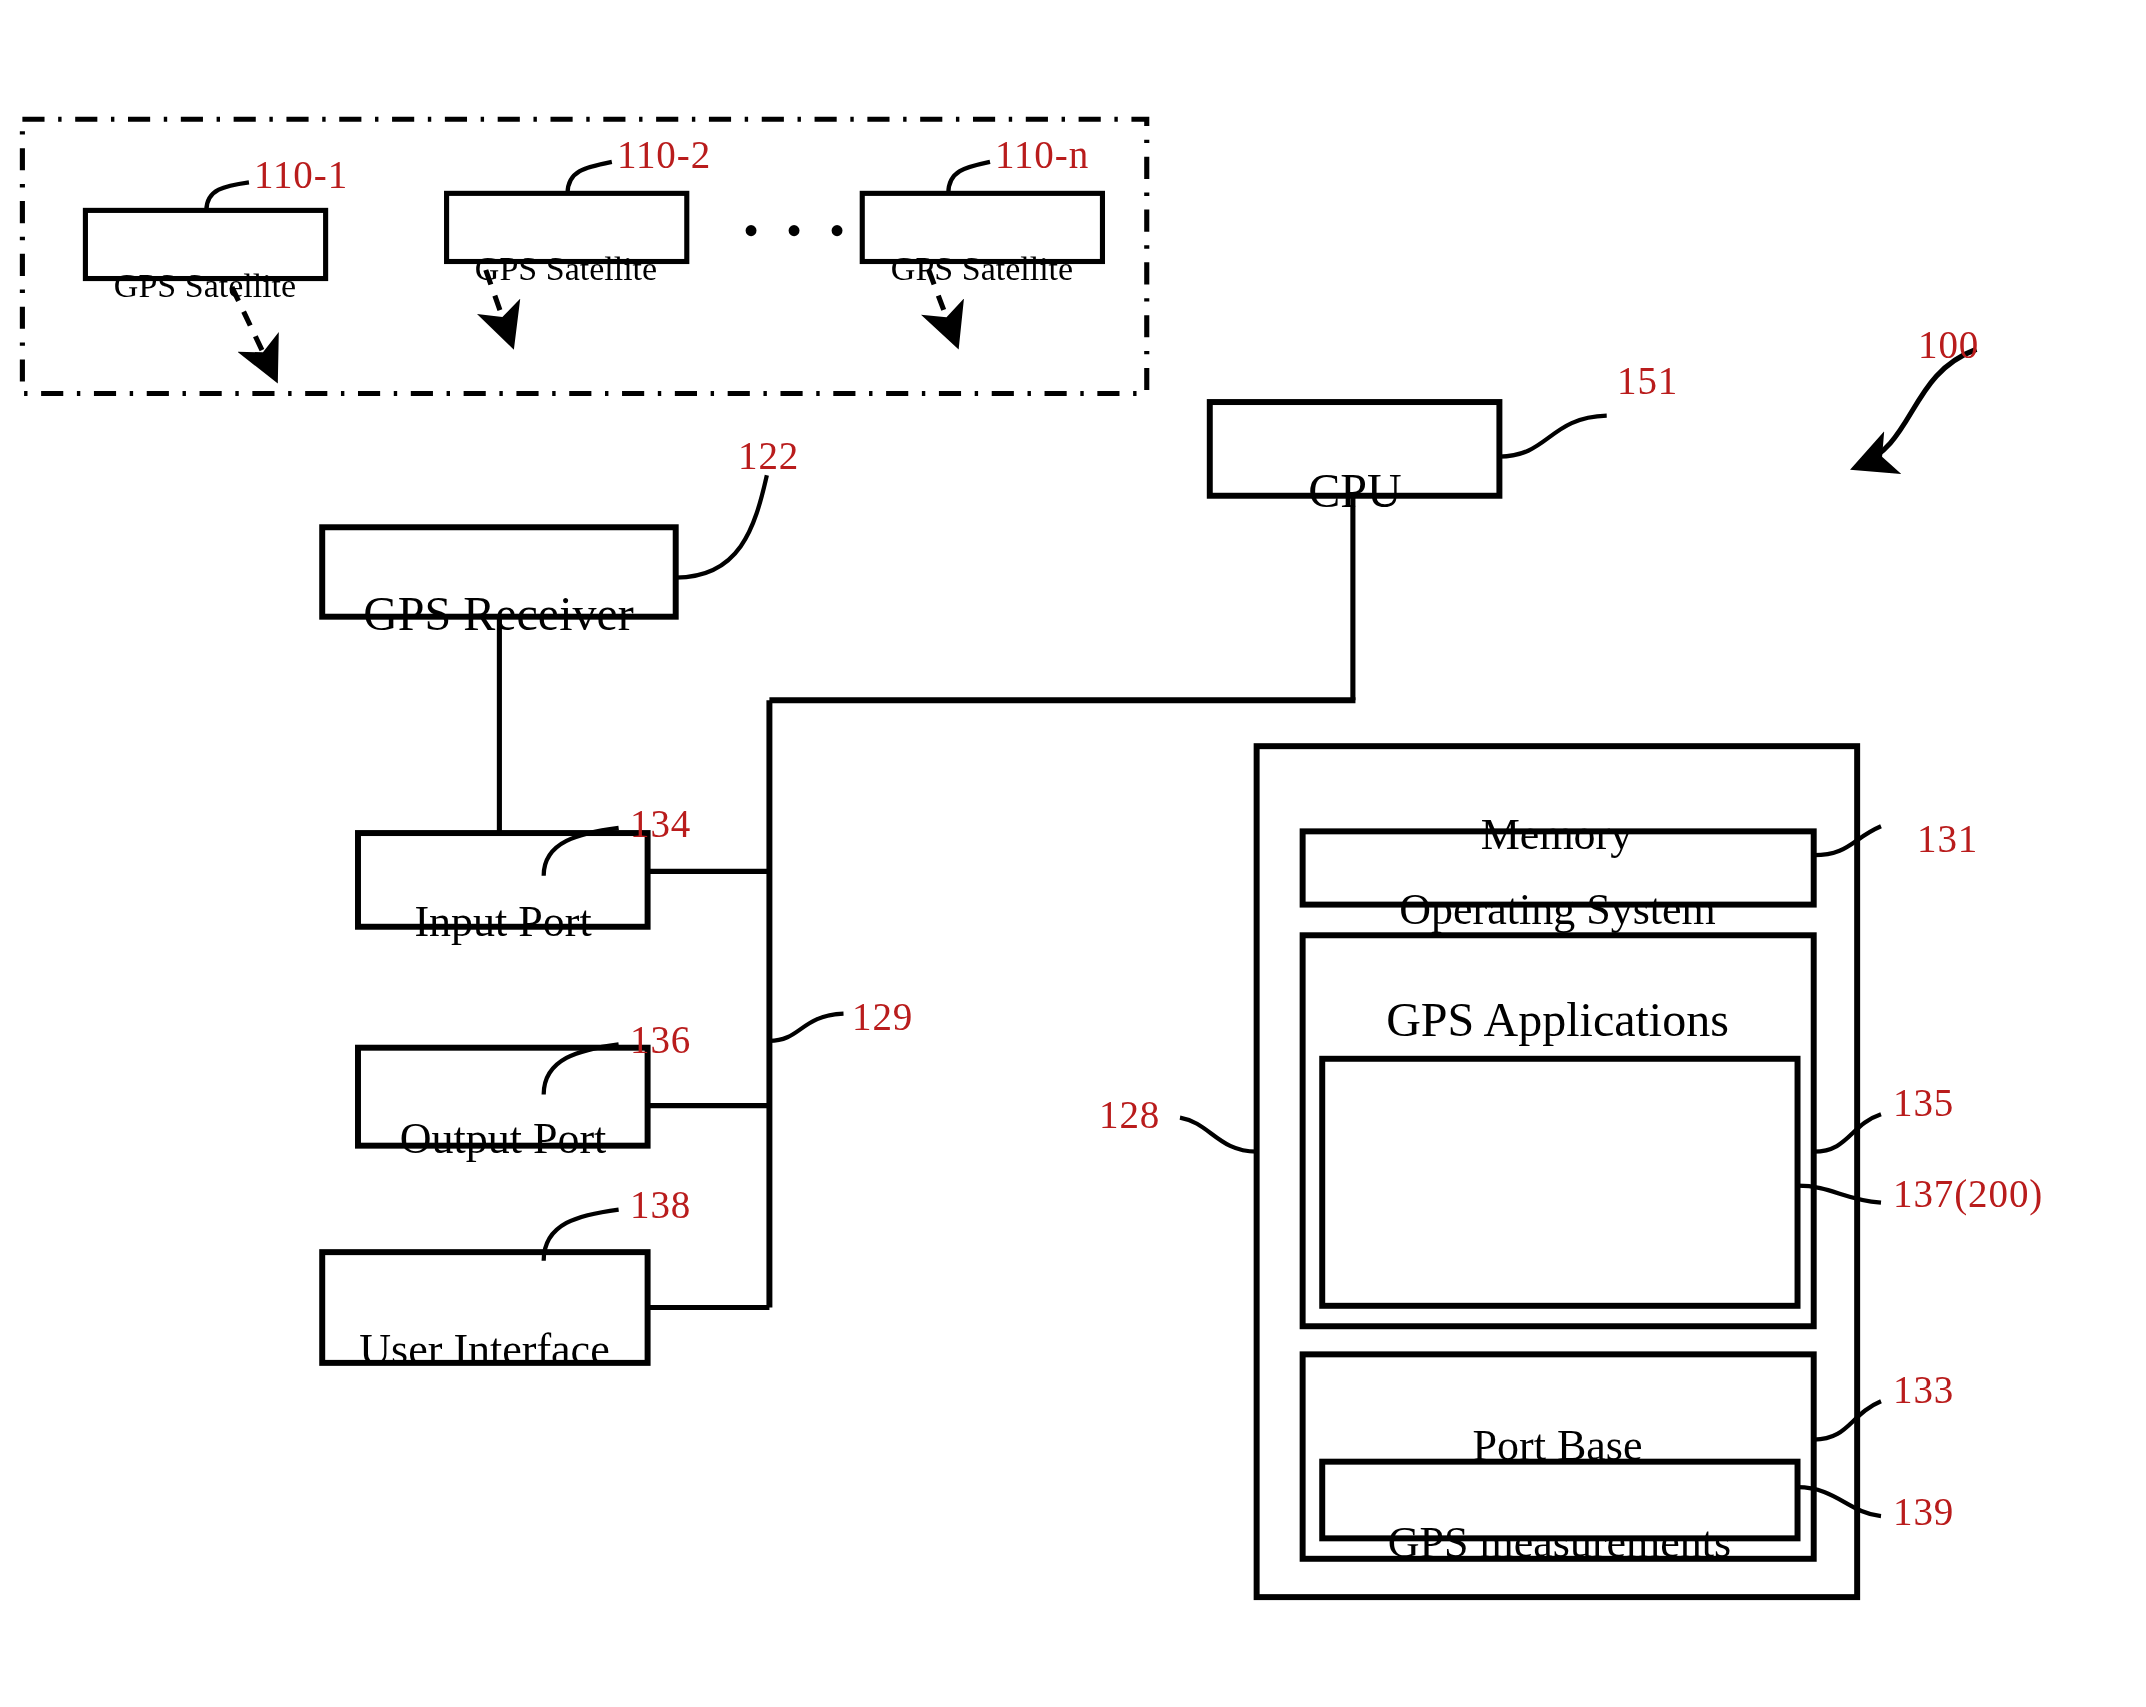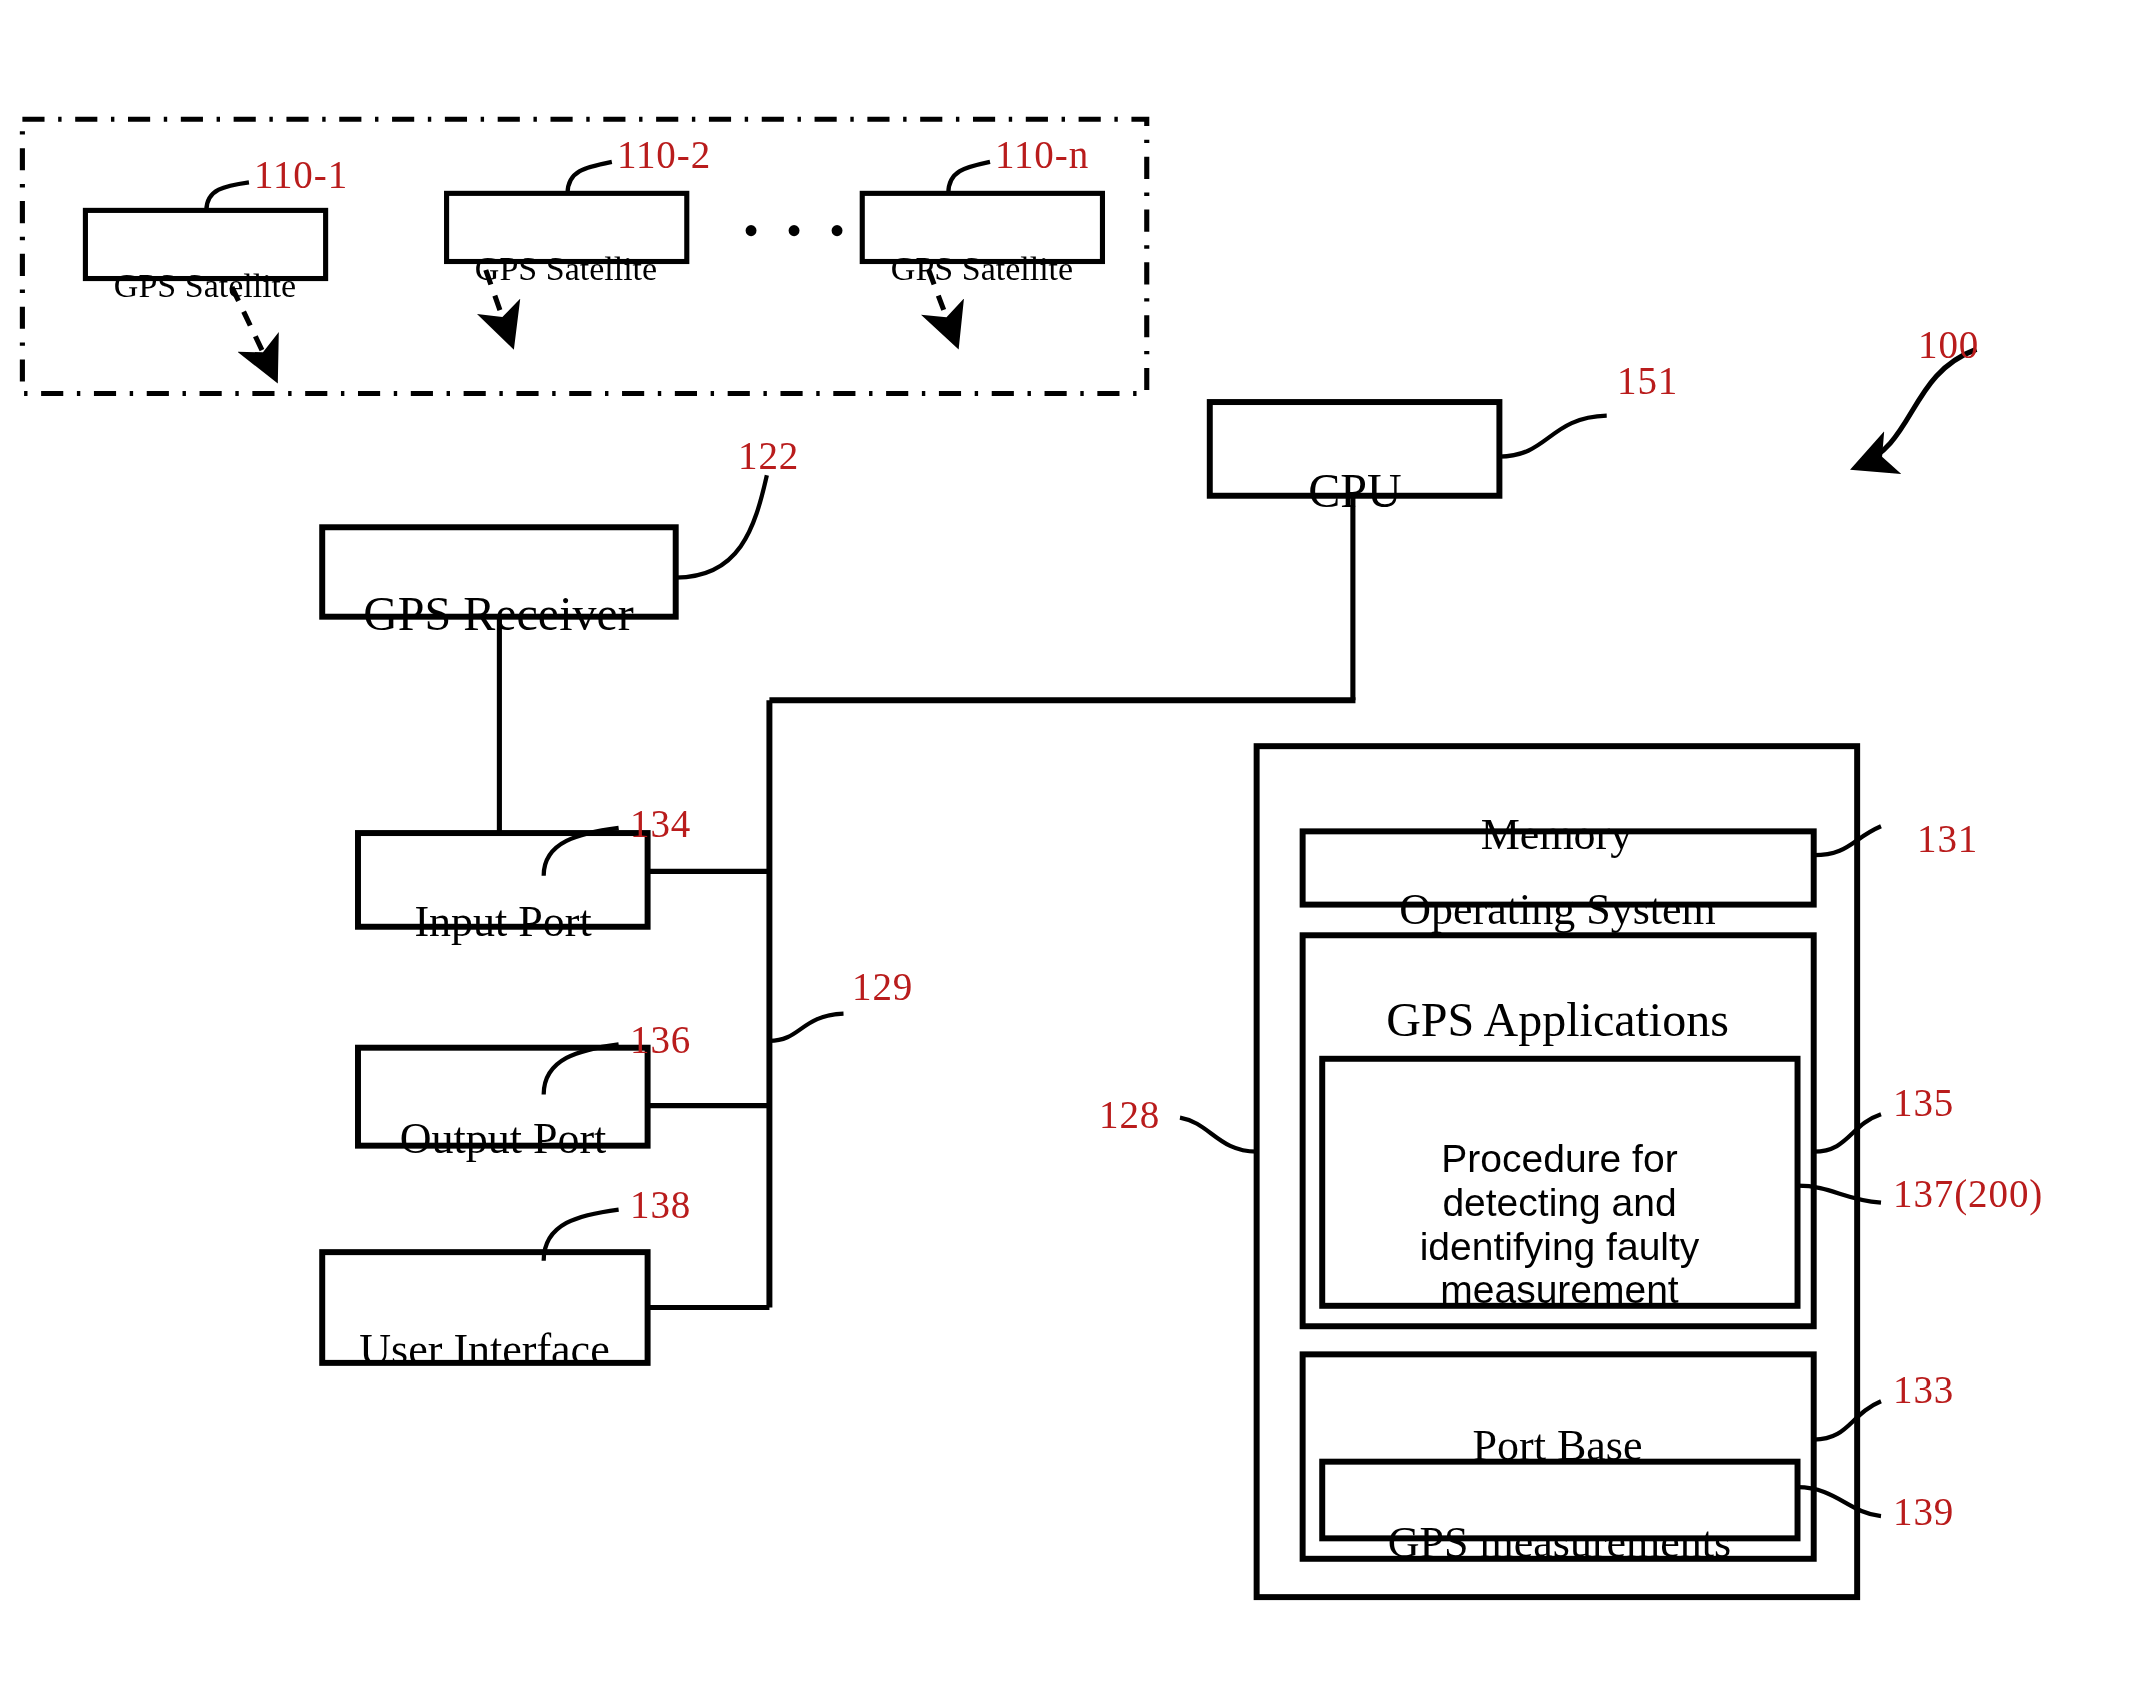--- a/index.html
+++ b/index.html
@@ -145,44 +145,40 @@
   <div class="ref" style="left:995px; top:132px;">110-n</div>
 
   <div class="box-txt big-label" style="left:1210px; top:402px; width:290px; height:94px;">CPU</div>
   <div class="ref" style="left:1617px; top:358px;">151</div>
 
   <div class="ref" style="left:1918px; top:322px;">100</div>
 
   <div class="box-txt big-label" style="left:322px; top:527px; width:353px; height:89px;">GPS Receiver</div>
   <div class="ref" style="left:738px; top:433px;">122</div>
 
-  <div class="ref" style="left:852px; top:964px;">129</div>
+  <div class="ref" style="left:852px; top:994px;">129</div>
 
   <div class="box-txt mid-label" style="left:358px; top:833px; width:290px; height:94px;">Input  Port</div>
   <div class="ref" style="left:630px; top:801px;">134</div>
 
   <div class="box-txt mid-label" style="left:358px; top:1048px; width:290px; height:98px;">Output Port</div>
   <div class="ref" style="left:630px; top:1017px;">136</div>
 
   <div class="box-txt mid-label" style="left:322px; top:1252px; width:325px; height:111px;">User Interface</div>
   <div class="ref" style="left:630px; top:1182px;">138</div>
 
   <div class="box-txt mid-label" style="left:1256px; top:765px; width:601px; height:56px;">Memory</div>
   <div class="ref" style="left:1099px; top:1092px;">128</div>
 
   <div class="box-txt mid-label" style="left:1302px; top:831px; width:511px; height:73px;">Operating System</div>
   <div class="ref" style="left:1917px; top:816px;">131</div>
 
   <div class="box-txt big-label" style="left:1302px; top:941px; width:511px; height:73px;">GPS Applications</div>
   <div class="ref" style="left:1893px; top:1080px;">135</div>
 
-  <div class="box-txt sans" style="left:1322px; top:1059px; width:475px; height:247px; font-size:39px;">Procedure for
-detecting and
-identifying faulty
-measurement</div>
   <div class="ref" style="left:1893px; top:1171px;">137(200)</div>
 
   <div class="box-txt mid-label" style="left:1302px; top:1365px; width:511px; height:77px;">Port Base</div>
   <div class="ref" style="left:1893px; top:1367px;">133</div>
 
   <div class="box-txt mid-label" style="left:1322px; top:1462px; width:475px; height:77px;">GPS measurements</div>
   <div class="ref" style="left:1893px; top:1489px;">139</div>
 
 </div>
 

